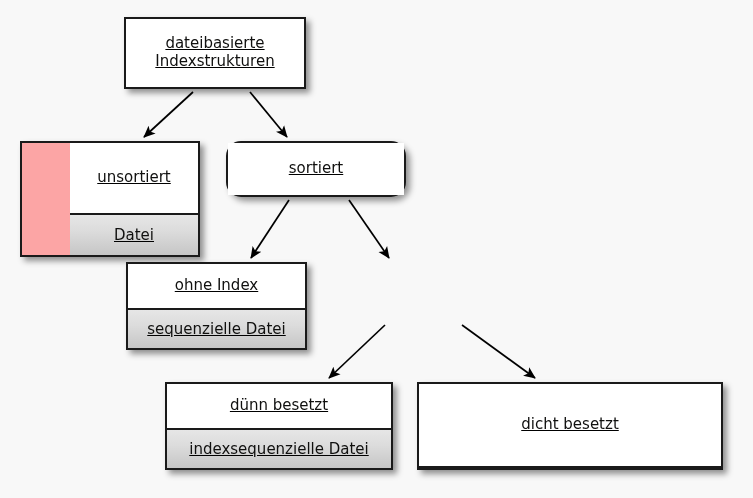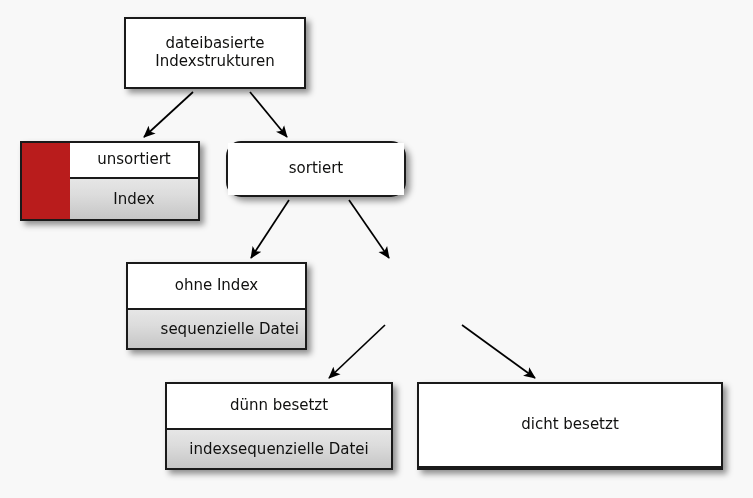--- a/index.html
+++ b/index.html
@@ -26,24 +26,25 @@
     width: 753px;
     height: 498px;
     z-index: 1;
   }
   
   .node {
     position: absolute;
     z-index: 2;
     border: 2px solid #1a1a1a;
     box-sizing: border-box;
-    background: #b91c1c;
+    background: #fca5a5;
     box-shadow: 4px 4px 6px rgba(0,0,0,0.42);
     display: flex;
     flex-direction: column;
+    text-decoration: underline;
   }
   .node-title {
     background: #ffffff;
     color: #10100f;
     display: flex;
     align-items: center;
     justify-content: center;
     text-align: center;
     line-height: 1.18;
     font-size: 15px;
@@ -63,29 +64,29 @@
     text-align: center;
     font-size: 15px;
     box-sizing: border-box;
     padding: 2px 6px;
     flex: 0 0 auto;
   }
   
   #node-root        { left: 124px; top: 17px;  width: 182px; height: 72px; }
   #node-root .node-title { font-size: 15px; }
 
-  #node-unsortiert  { left: 20px;  top: 141px; width: 180px; height: 80px; padding-left: 48px; }
+  #node-unsortiert  { left: 20px;  top: 141px; width: 180px; height: 116px; padding-left: 48px; }
   #node-unsortiert .node-title { height: 48px; }
   #node-unsortiert .node-sub   { height: 40px; }
 
   #node-sortiert    { left: 226px; top: 141px; width: 180px; height: 56px; border-radius: 15px; }
 
   #node-ohne-index  { left: 126px; top: 262px; width: 181px; height: 88px; }
   #node-ohne-index .node-title { height: 46px; }
-  #node-ohne-index .node-sub   { height: 38px; justify-content: flex-end; }
+  #node-ohne-index .node-sub   { height: 38px; }
 
   #node-mit-index   { left: 332px; top: 262px; width: 176px; height: 60px; }
 
   #node-duenn       { left: 165px; top: 382px; width: 228px; height: 88px; }
   #node-duenn .node-title { height: 46px; }
   #node-duenn .node-sub   { height: 38px; }
 
   #node-dicht       { left: 417px; top: 382px; width: 306px; height: 88px; }
   #node-dicht .node-title { height: 46px; }
   #node-dicht .node-sub   { height: 38px; }
@@ -115,21 +116,21 @@
     <div class="node-title">
       <span>dateibasierte<br>Indexstrukturen</span>
     </div>
   </div>
 
   <div class="node split" id="node-unsortiert">
     <div class="node-title">
       <span>unsortiert</span>
     </div>
     <div class="node-sub">
-      <span>Index</span>
+      <span>Datei</span>
     </div>
   </div>
 
   <div class="node" id="node-sortiert">
     <div class="node-title">
       <span>sortiert</span>
     </div>
   </div>
 
   <div class="node split" id="node-ohne-index">

